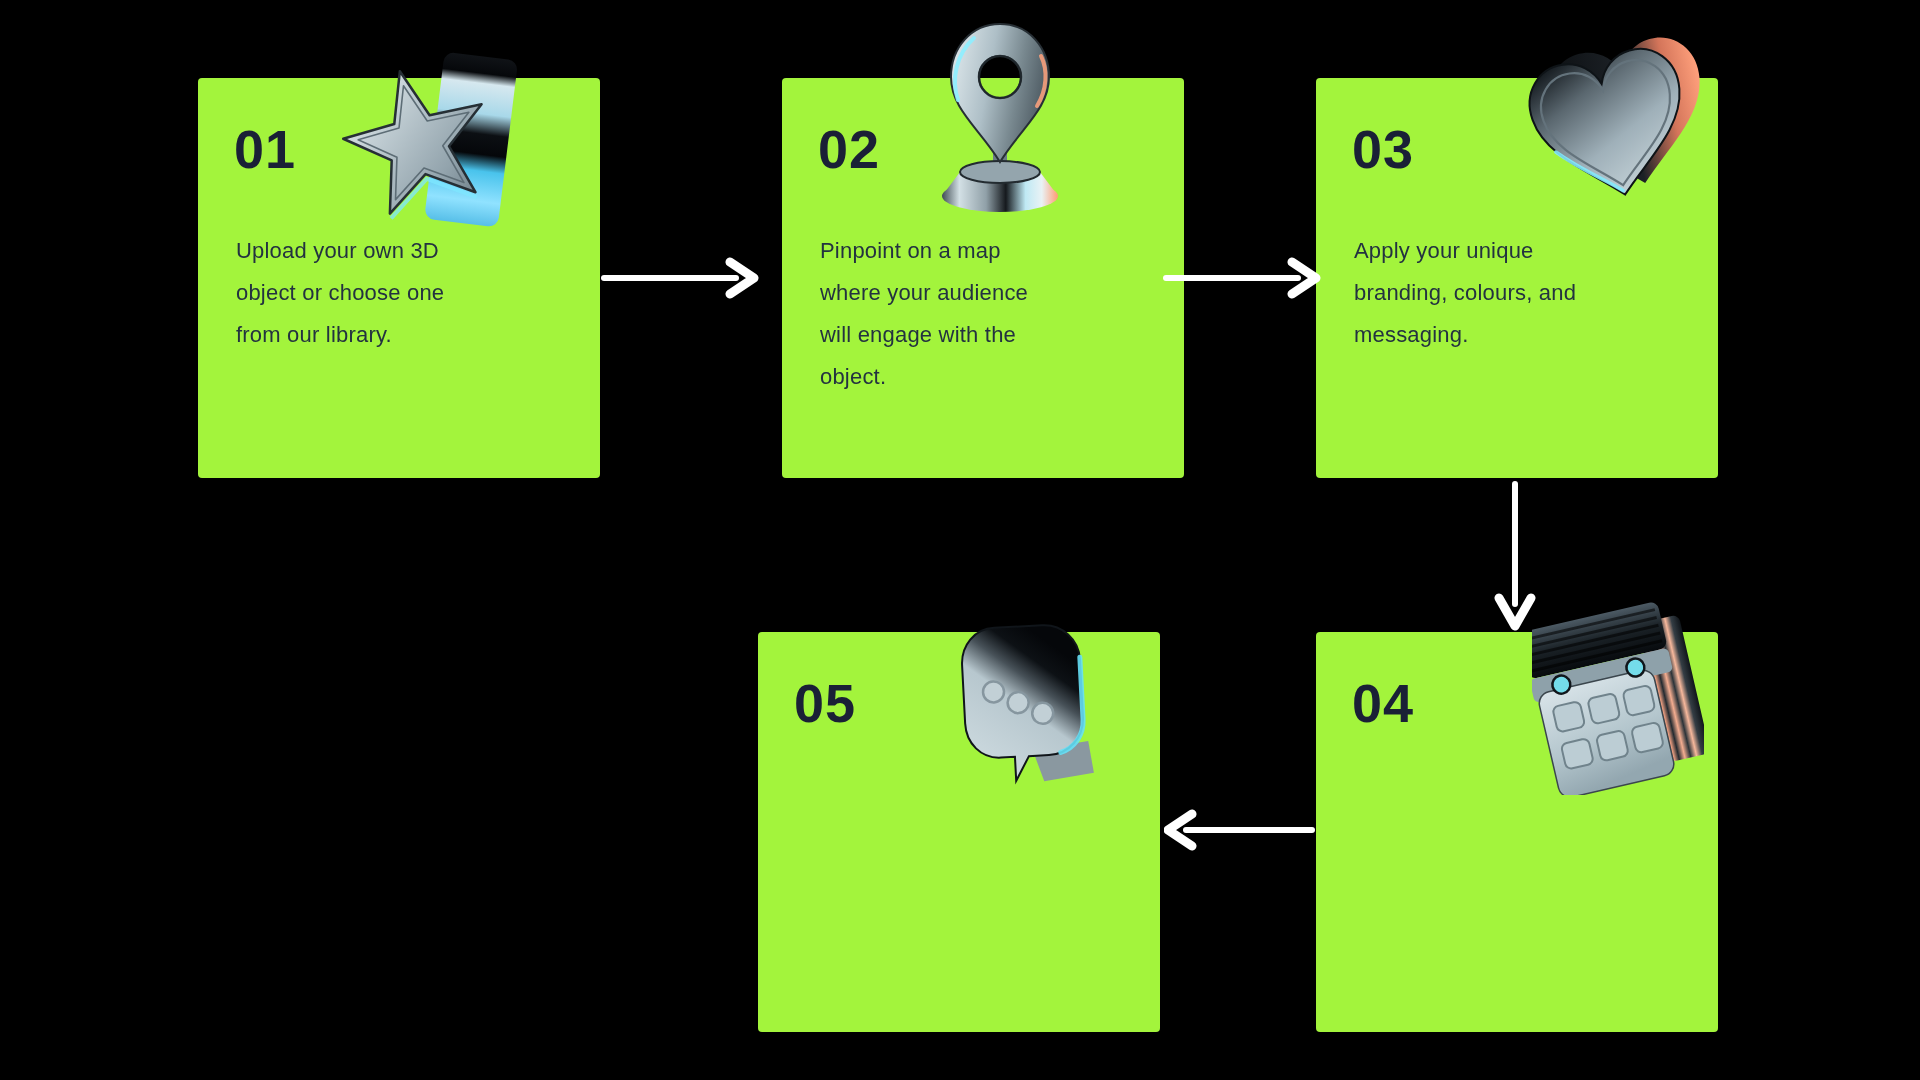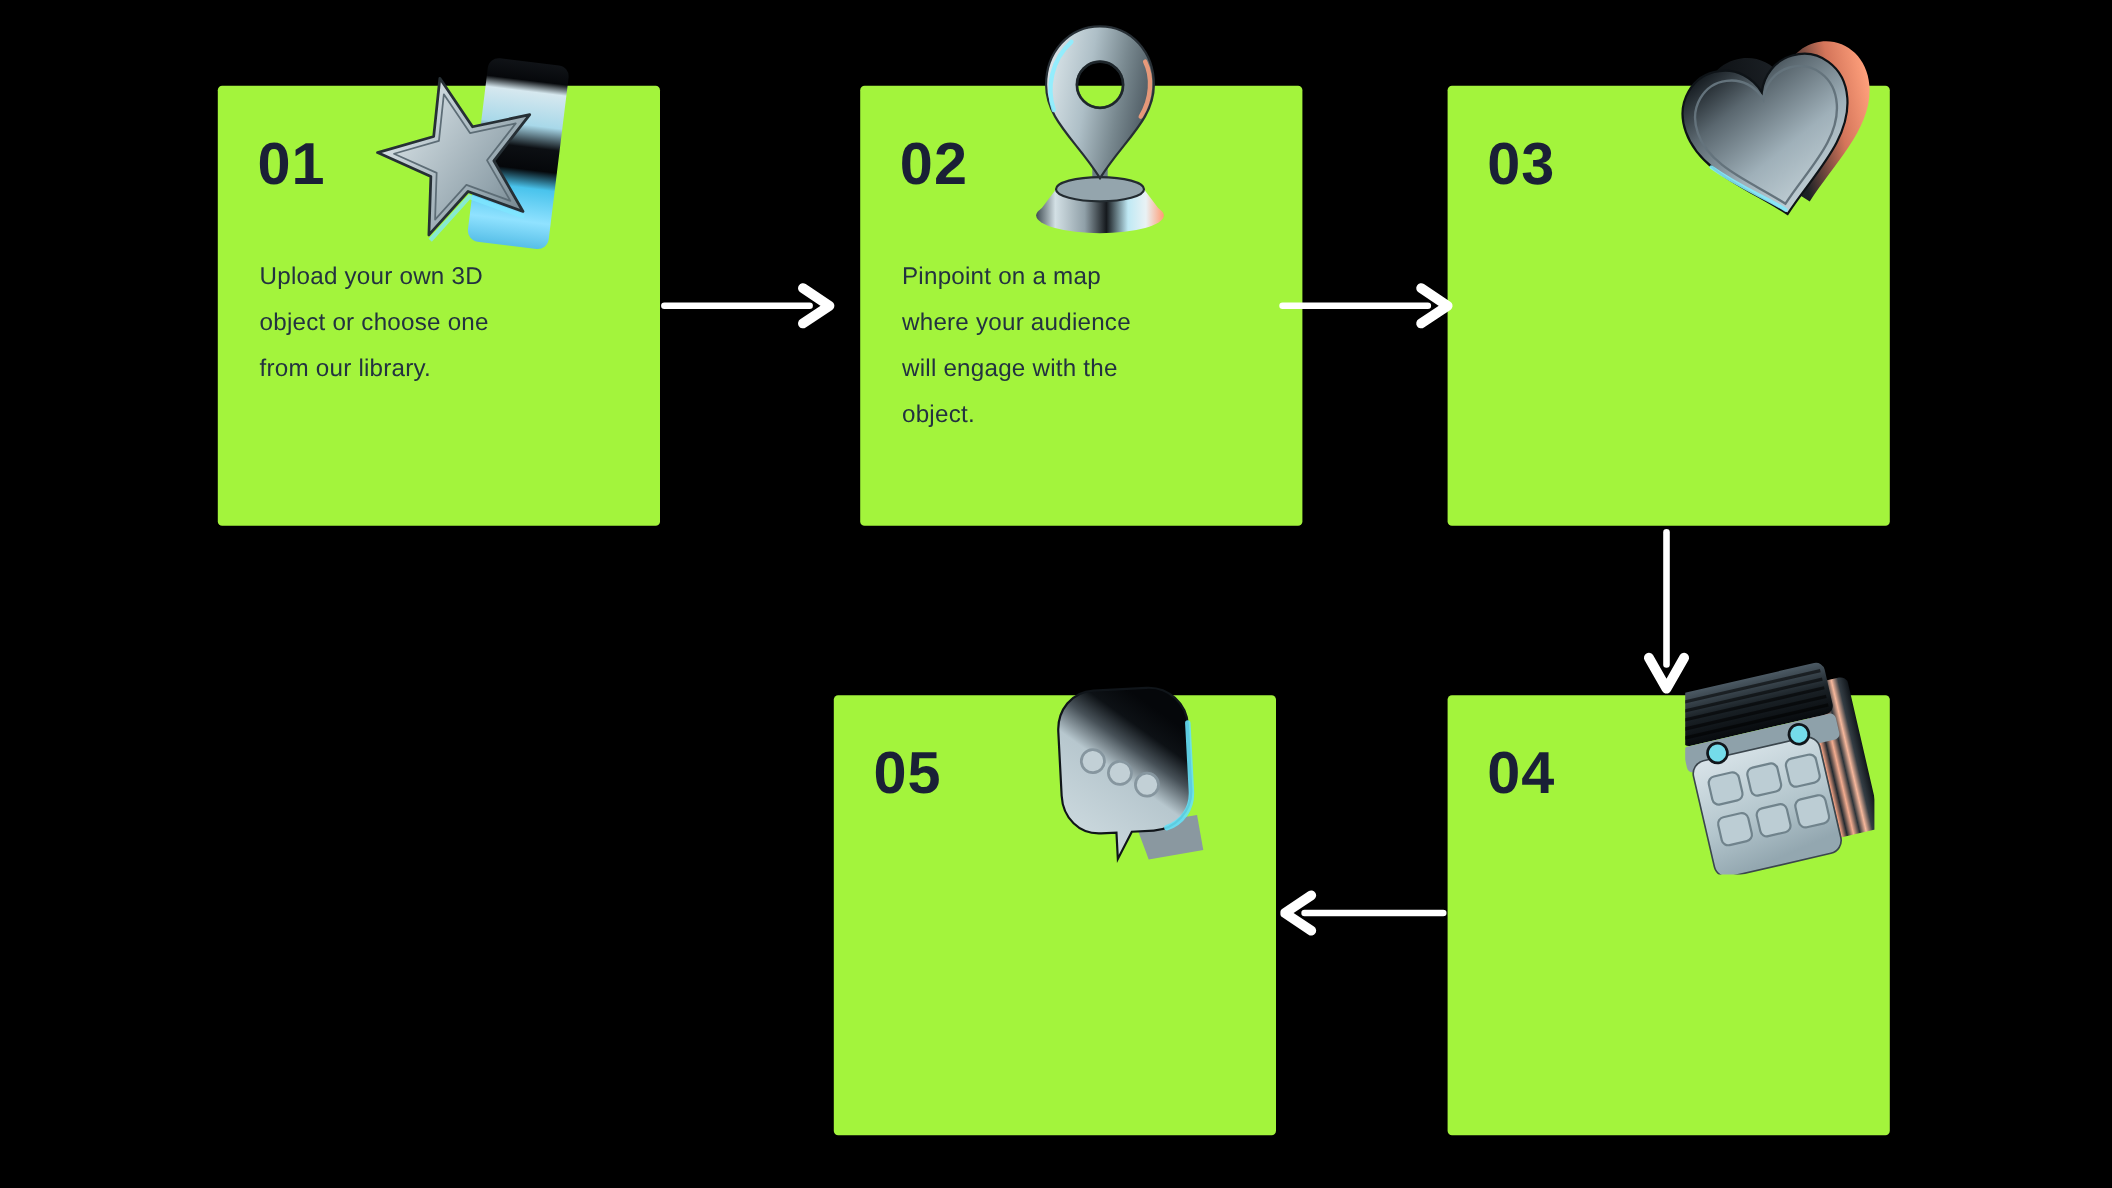--- a/index.html
+++ b/index.html
@@ -105,20 +105,23 @@
       <path d="M64,6 C35,6 15,30 15,59 C15,91 43,110 64,144 C85,110 113,91 113,59 C113,30 93,6 64,6 Z
                M64,38 C75.6,38 85,47.4 85,59 C85,70.6 75.6,80 64,80 C52.4,80 43,70.6 43,59 C43,47.4 52.4,38 64,38 Z" fill="url(#gPinFace)" fill-rule="evenodd" stroke="#272f35" stroke-width="2"></path>
       <path d="M22,82 C15,62 20,36 38,20" stroke="#8deeff" stroke-width="4" fill="none" stroke-linecap="round" opacity="0.9"></path>
       <path d="M105,38 C112,52 111,72 101,88" stroke="#ffa27c" stroke-width="4" fill="none" stroke-linecap="round" opacity="0.85"></path>
       <circle cx="64" cy="59" r="21" fill="none" stroke="#1d2429" stroke-width="2.5" opacity="0.8"></circle>
     </svg>
   </div>
 
   <div class="card" style="left:1316px;top:78px;">
     <div class="num">03</div>
+    <div class="desc">Apply your unique
+branding, colours, and
+messaging.</div>
     <svg class="icon" style="left:202px;top:-42px;" width="186" height="186" viewBox="0 0 186 186">
       <defs>
         <linearGradient id="gHeartBack" x1="0" y1="0" x2="1" y2="0">
           <stop offset="0" stop-color="#0b0e11"></stop>
             <stop offset="0.5" stop-color="#1c2126"></stop>
           <stop offset="0.78" stop-color="#d4755a"></stop>
             <stop offset="1" stop-color="#ffa07c"></stop>
         </linearGradient>
         <linearGradient id="gHeartFace" x1="0.2" y1="0" x2="0.75" y2="1">
           <stop offset="0" stop-color="#171d22"></stop>

